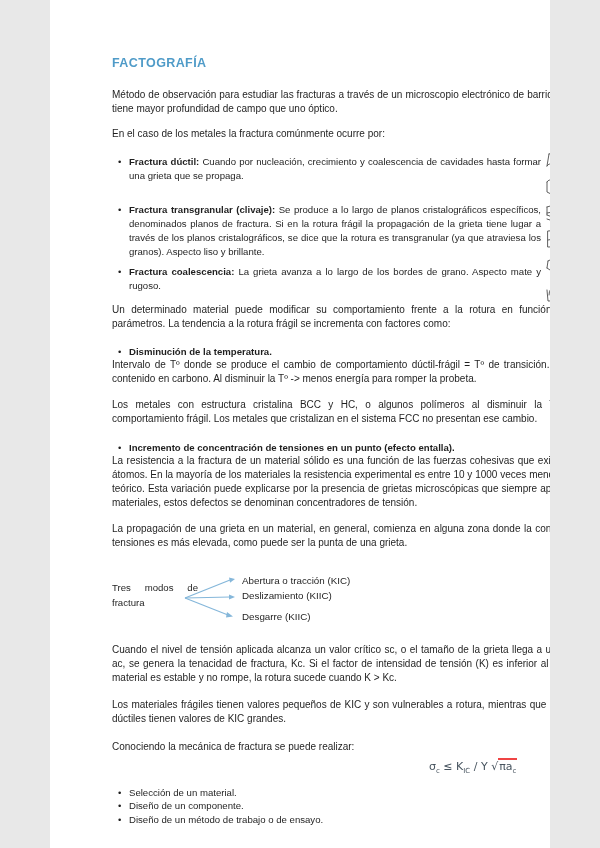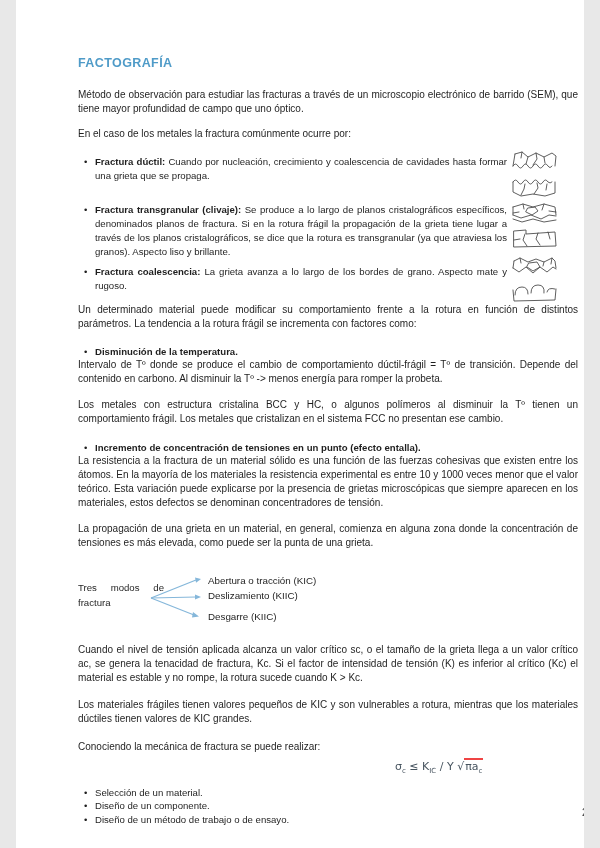--- a/index.html
+++ b/index.html
@@ -1,17 +1,17 @@
 <!DOCTYPE html>
 <html><head>
 <meta charset="utf-8">
 <style>
   html,body{margin:0;padding:0;background:#e8e8e8;}
   .page{
-    position:relative;width:568px;height:848px;background:#ffffff;
+    position:relative;width:500px;height:848px;background:#ffffff;
     font-family:"Liberation Sans","DejaVu Sans",sans-serif;
     color:#1f1f1f;overflow:hidden;margin:0 auto;
   }
   .abs{position:absolute;}
   .doc-title{
     left:62px;top:56px;font-size:12.5px;font-weight:bold;
     color:#4f9bc8;letter-spacing:.4px;
   }
   .para{
     left:62px;width:500px;font-size:10px;line-height:14.1px;

